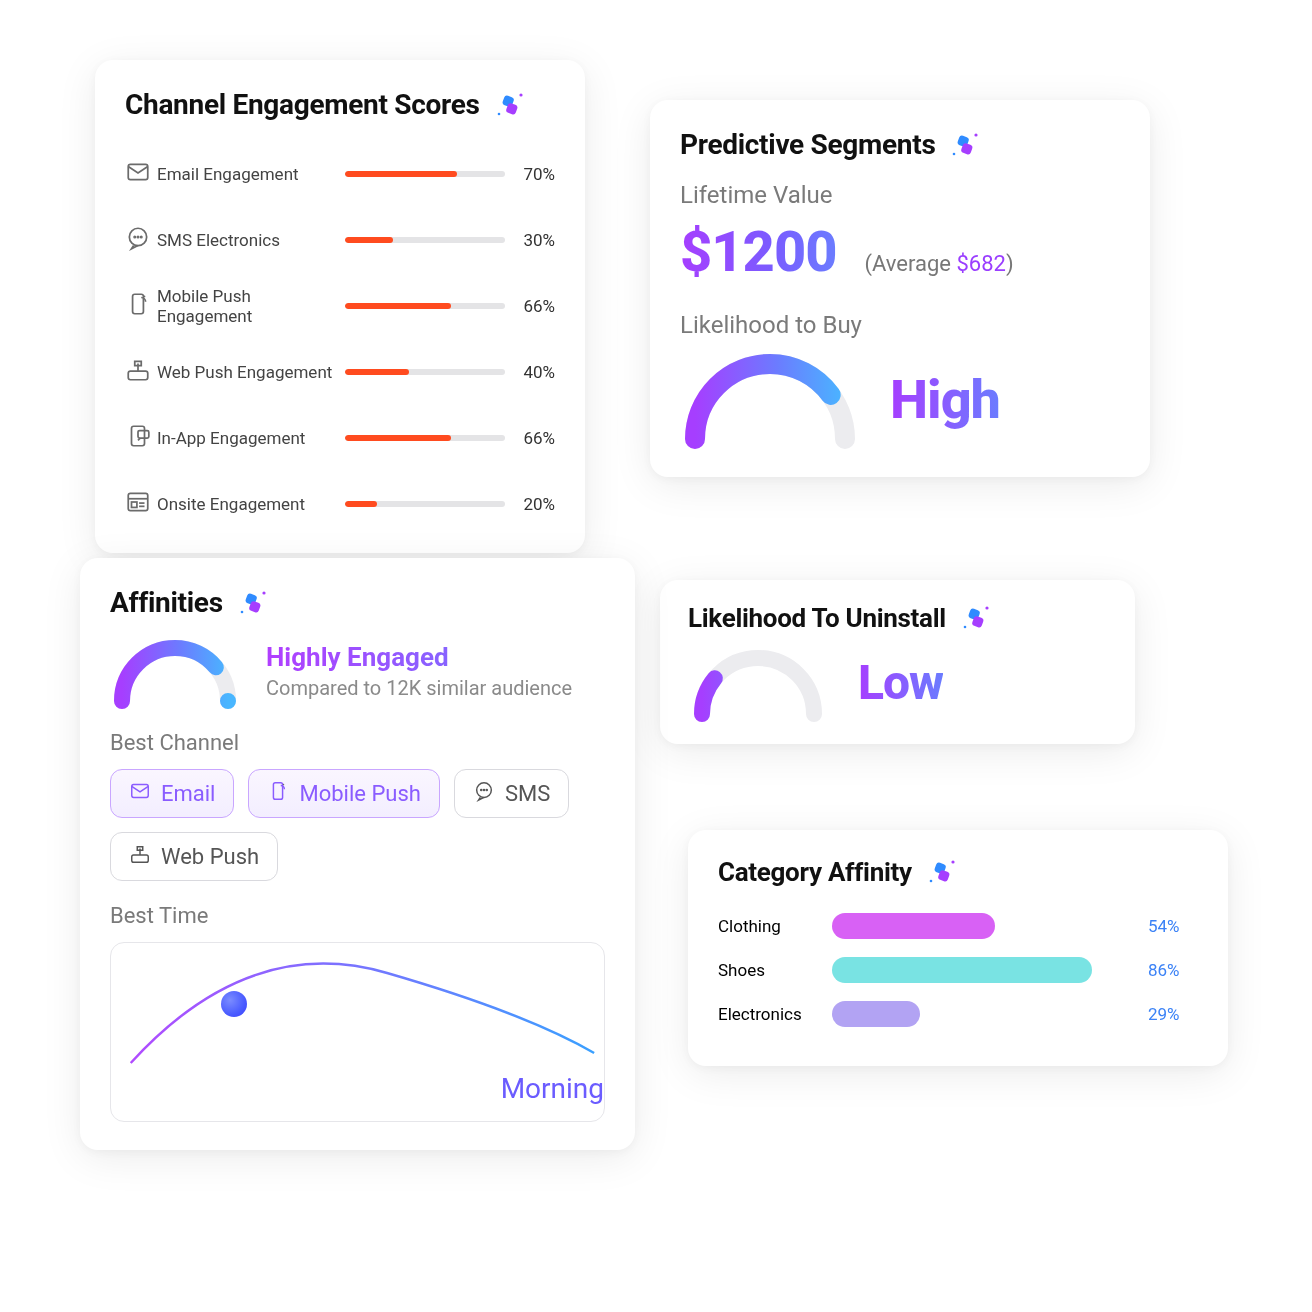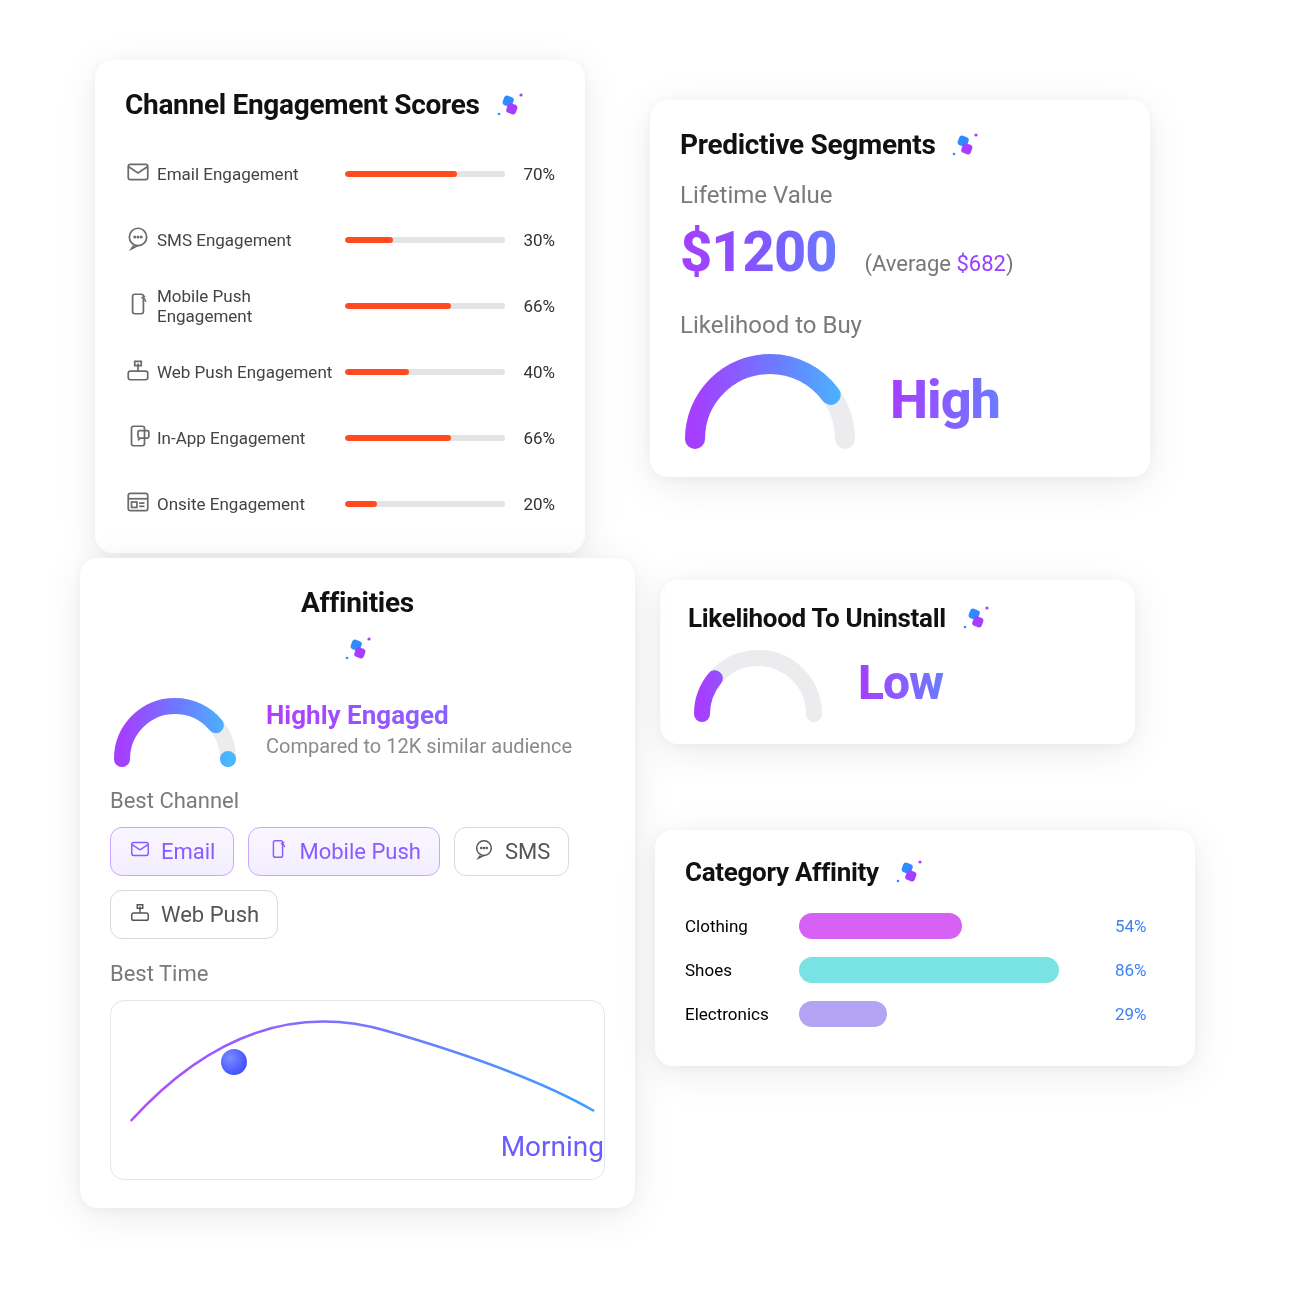--- a/index.html
+++ b/index.html
@@ -121,21 +121,21 @@
     letter-spacing: -1px;
   }
 
   
   #card-affinities {
     left: 80px;
     top: 558px;
     width: 555px;
     z-index: 5;
   }
-  #card-affinities .card-title-row { margin-bottom: 26px; flex-direction: column; }
+  #card-affinities .card-title-row { margin-bottom: 14px; }
   .aff-head {
     display: flex;
     align-items: center;
     gap: 26px;
     margin-bottom: 22px;
   }
   .gauge-mid {
     width: 130px; height: 75px;
   }
   .gauge-mid svg { width: 100%; height: 100%; overflow: visible; }
@@ -211,21 +211,21 @@
     width: 475px;
     padding: 22px 28px;
   }
   #card-uninstall .card-title { font-size: 26px; }
   #card-uninstall .gauge-row { margin-top: 8px; }
   .gauge-sm { width: 140px; height: 80px; }
   .gauge-sm svg { width: 100%; height: 100%; overflow: visible; }
 
   
   #card-category {
-    left: 655px;
+    left: 688px;
     top: 830px;
     width: 540px;
     padding: 26px 30px 30px;
     z-index: 6;
   }
   #card-category .card-title { font-size: 26px; }
   .cat-row {
     display: grid;
     grid-template-columns: 100px 1fr 50px;
     align-items: center;
@@ -295,21 +295,21 @@
         <span class="ch-val">70%</span>
       </div>
       <div class="ch-row">
         <span class="ch-icon"><svg viewBox="0 0 24 24">
             <circle cx="12" cy="11" r="8"></circle>
             <path d="M8 19l-2 3 6-3"></path>
             <circle cx="9" cy="11" r="0.6" fill="#6b6b6b"></circle>
             <circle cx="12" cy="11" r="0.6" fill="#6b6b6b"></circle>
             <circle cx="15" cy="11" r="0.6" fill="#6b6b6b"></circle>
           </svg></span>
-        <span class="ch-label">SMS Engagement</span>
+        <span class="ch-label">SMS Electronics</span>
         <span class="bar-track">
           <span class="bar-fill" style="width:30%"></span>
         </span>
         <span class="ch-val">30%</span>
       </div>
       <div class="ch-row">
         <span class="ch-icon"><svg viewBox="0 0 24 24">
             <rect x="7" y="3" width="10" height="18" rx="2"></rect>
             <path d="M15 6a4 4 0 0 1 4 4"></path>
             <circle cx="18" cy="5" r="0.8" fill="#6b6b6b" stroke="none"></circle>

